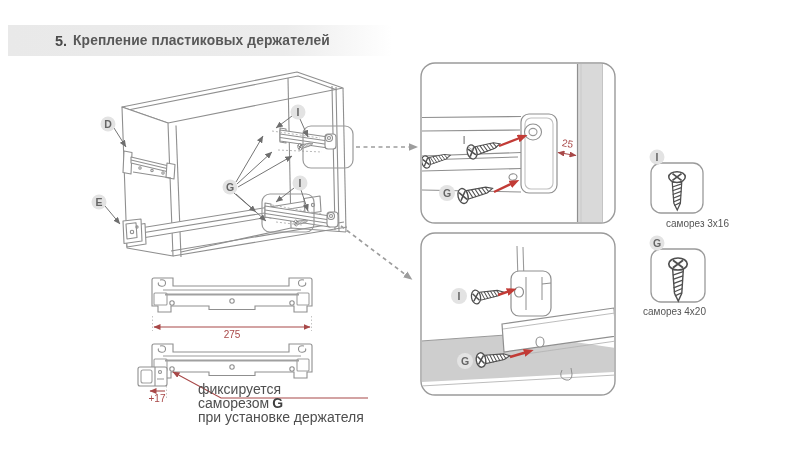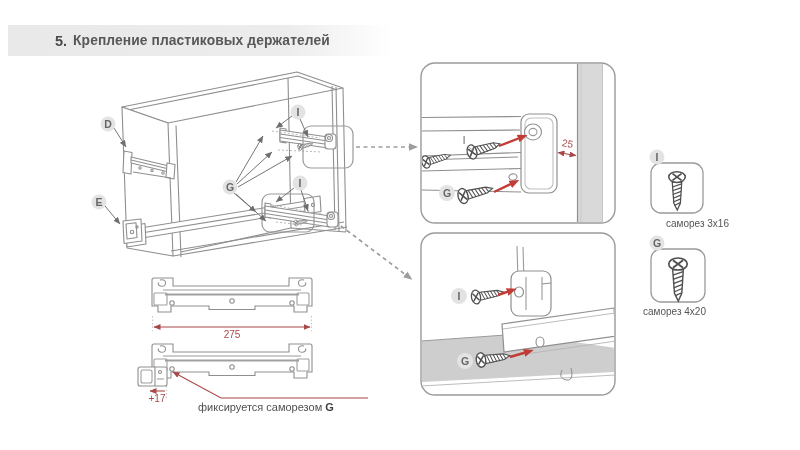--- a/index.html
+++ b/index.html
@@ -6,21 +6,21 @@
   body{width:800px;height:450px;position:relative;overflow:hidden;
        font-family:"Liberation Sans", sans-serif;}
   .abs{position:absolute;}
   
   .header-bar{left:8px;top:25px;width:384px;height:31px;
     background:linear-gradient(90deg,#e9e9e9 0%,#ececec 72%,rgba(236,236,236,0) 100%);
     display:flex;align-items:center;padding-left:47px;box-sizing:border-box;}
   .step-num{font-weight:bold;font-size:14.5px;color:#4a4a4a;margin-right:6px;}
   .step-title{font-weight:bold;font-size:13.8px;color:#585858;letter-spacing:.1px;}
   
-  .note{left:198px;top:400px;width:170px;font-size:11px;line-height:14px;color:#4f4f4f;}
+  .note{left:198px;top:382px;width:170px;font-size:14px;line-height:14px;color:#4f4f4f;}
   .note b{margin-left:3px;color:#3f3f3f;}
   
   .cap{width:104px;text-align:right;font-size:10px;color:#555;}
   .cap-i{left:625px;top:218px;}
   .cap-g{left:602px;top:306px;}
   svg text{font-family:"Liberation Sans", sans-serif;}
   .lbl{font-size:10.5px;fill:#666;}
   .dim{font-size:10px;fill:#a84848;}
 </style>
 </head>
@@ -283,16 +283,17 @@
       <rect x="651" y="249" width="54" height="53" rx="10" fill="#fff" stroke="#9a9a9a" stroke-width="1.3"></rect>
       <use href="#screw" transform="translate(678,264) rotate(90) scale(1.4)"></use>
       <circle cx="657" cy="243" r="7.5" fill="#e3e3e3"></circle>
       <text class="lbl" x="657" y="246.8" text-anchor="middle" font-weight="bold">G</text>
     </g>
   </g>
 </svg>
 
 <div class="abs note">
   <div><span>фиксируется саморезом</span><b>G</b></div>
+  <div>при установке держателя</div>
 </div>
 
 <div class="abs cap cap-i">саморез 3x16</div>
 <div class="abs cap cap-g">саморез 4x20</div>
 
 </body></html>

